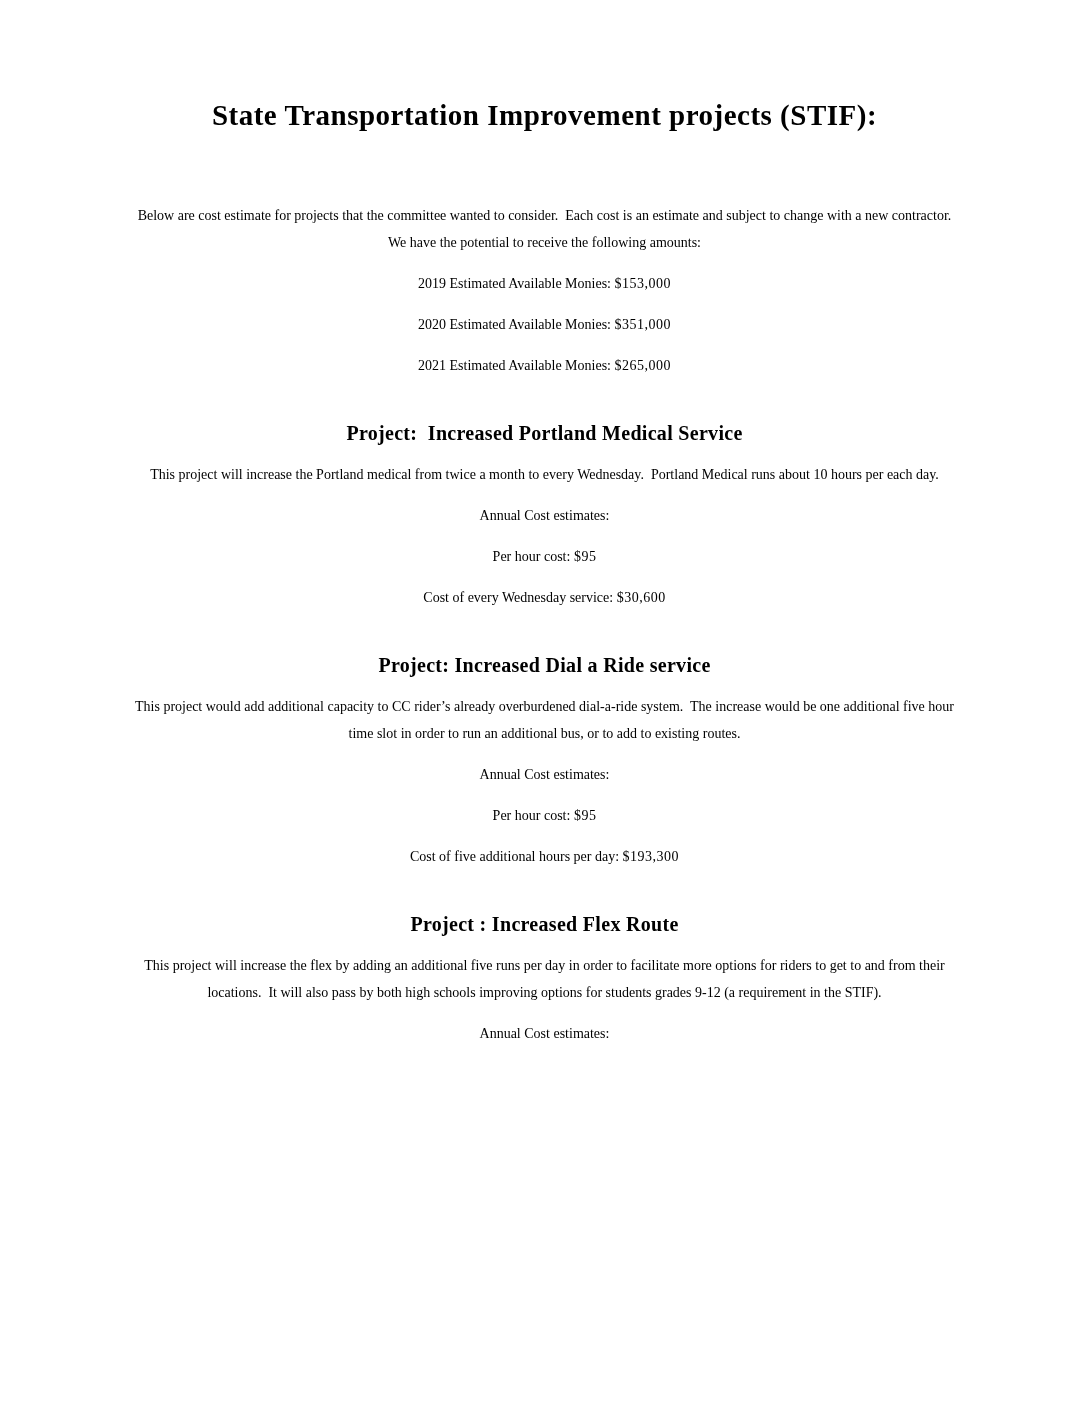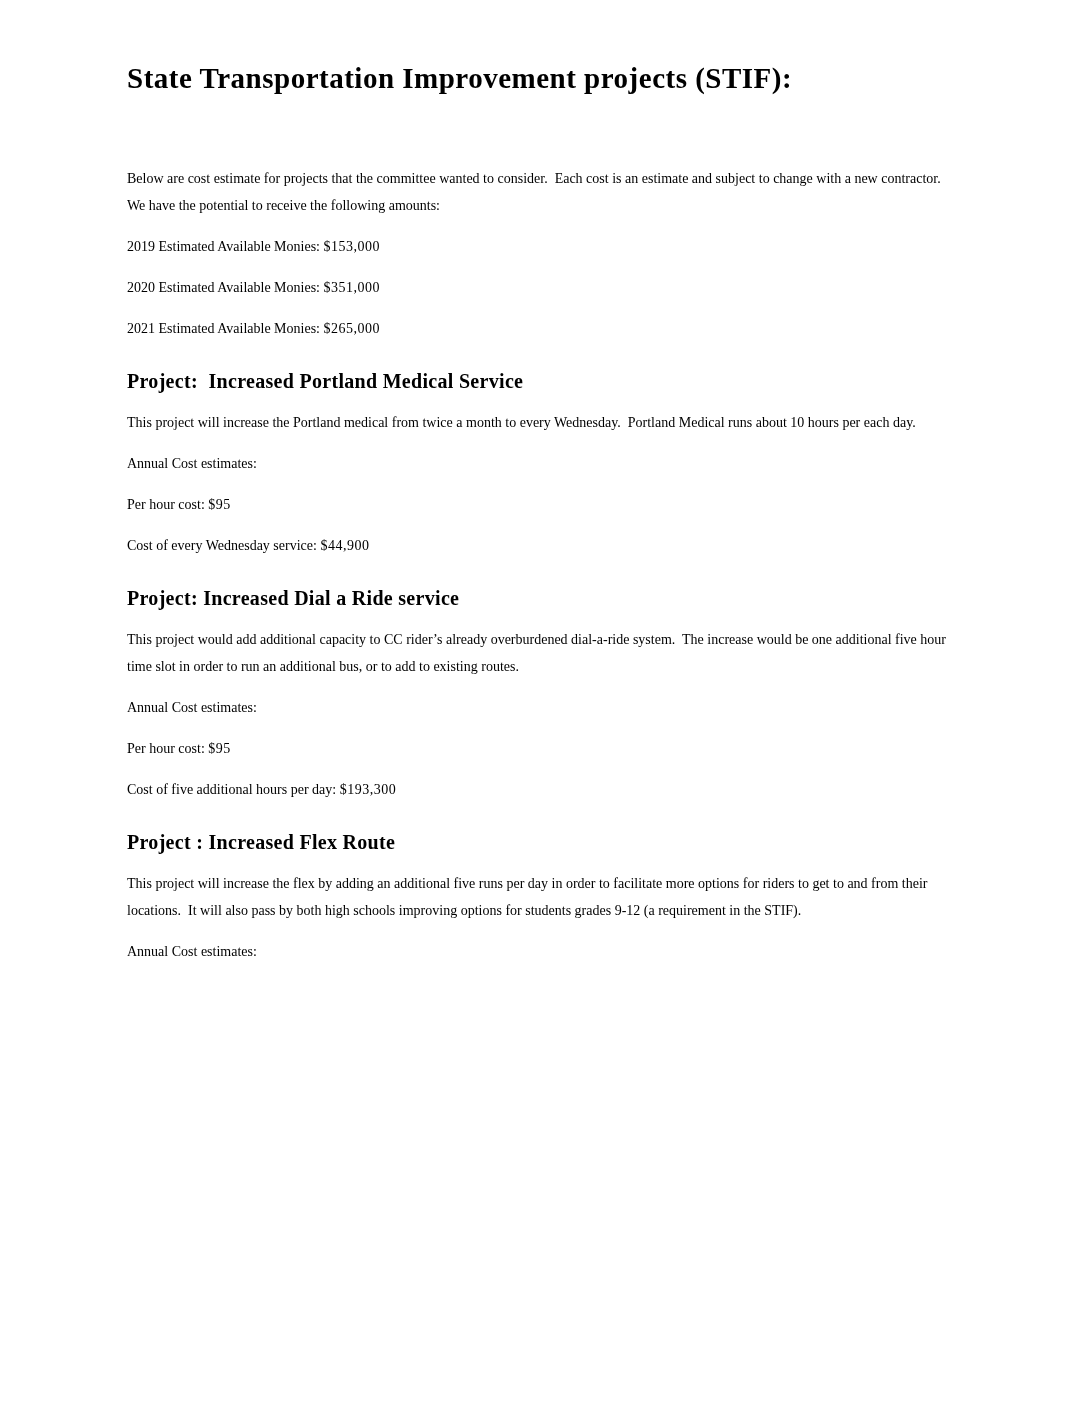--- a/index.html
+++ b/index.html
@@ -12,42 +12,43 @@
     height: 1408px;
     position: relative;
     font-family: "Liberation Serif", "DejaVu Serif", serif;
     color: #000000;
     overflow: hidden;
   }
   .page {
     box-sizing: border-box;
     width: 1088px;
     height: 1408px;
-    padding: 62px 126px 0 127px;
+    padding: 99px 126px 0 127px;
     background: #ffffff;
+    text-align: center;
   }
   .doc-title {
     font-size: 29px;
     font-weight: bold;
     letter-spacing: 0.5px;
     margin: 0 0 70px 0;
     white-space: pre-wrap;
   }
   p, .line {
     font-size: 14px;
     line-height: 27px;
     margin: 0 0 14px 0;
     white-space: pre-wrap;
   }
   .money-value, .cost-value {
     font-weight: normal;
     letter-spacing: 0.5px;
   }
   .project-section {
-    margin-top: 26px;
+    margin-top: 41px;
   }
   .project-heading {
     font-size: 20px;
     line-height: 27px;
     font-weight: bold;
     letter-spacing: 0.3px;
     margin: 0 0 14px 0;
     white-space: pre-wrap;
   }
 </style>
@@ -62,21 +63,21 @@
 
   <p class="line"><span>2019 Estimated Available Monies:</span> <span class="money-value">$153,000</span></p>
   <p class="line"><span>2020 Estimated Available Monies:</span> <span class="money-value">$351,000</span></p>
   <p class="line"><span>2021 Estimated Available Monies:</span> <span class="money-value">$265,000</span></p>
 
   <div class="project-section">
     <p class="project-heading">Project:  Increased Portland Medical Service</p>
     <p>This project will increase the Portland medical from twice a month to every Wednesday.  Portland Medical runs about 10 hours per each day.</p>
     <p>Annual Cost estimates:</p>
     <p class="line"><span>Per hour cost:</span> <span class="cost-value">$95</span></p>
-    <p class="line"><span>Cost of every Wednesday service:</span> <span class="cost-value">$44,900</span></p>
+    <p class="line"><span>Cost of every Wednesday service:</span> <span class="cost-value">$30,600</span></p>
   </div>
 
   <div class="project-section">
     <p class="project-heading">Project: Increased Dial a Ride service</p>
     <p>This project would add additional capacity to CC rider’s already overburdened dial-a-ride system.  The increase would be one additional five hour time slot in order to run an additional bus, or to add to existing routes.</p>
     <p>Annual Cost estimates:</p>
     <p class="line"><span>Per hour cost:</span> <span class="cost-value">$95</span></p>
     <p class="line"><span>Cost of five additional hours per day:</span> <span class="cost-value">$193,300</span></p>
   </div>
 

